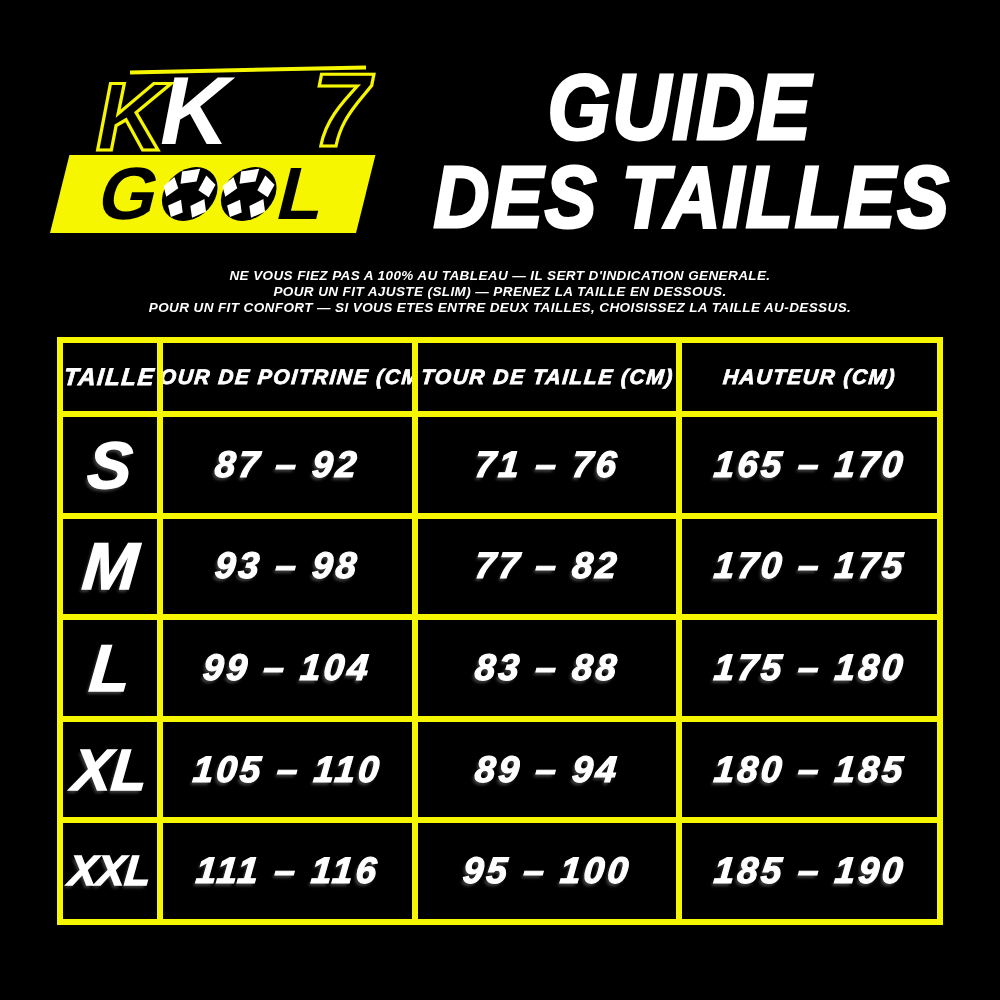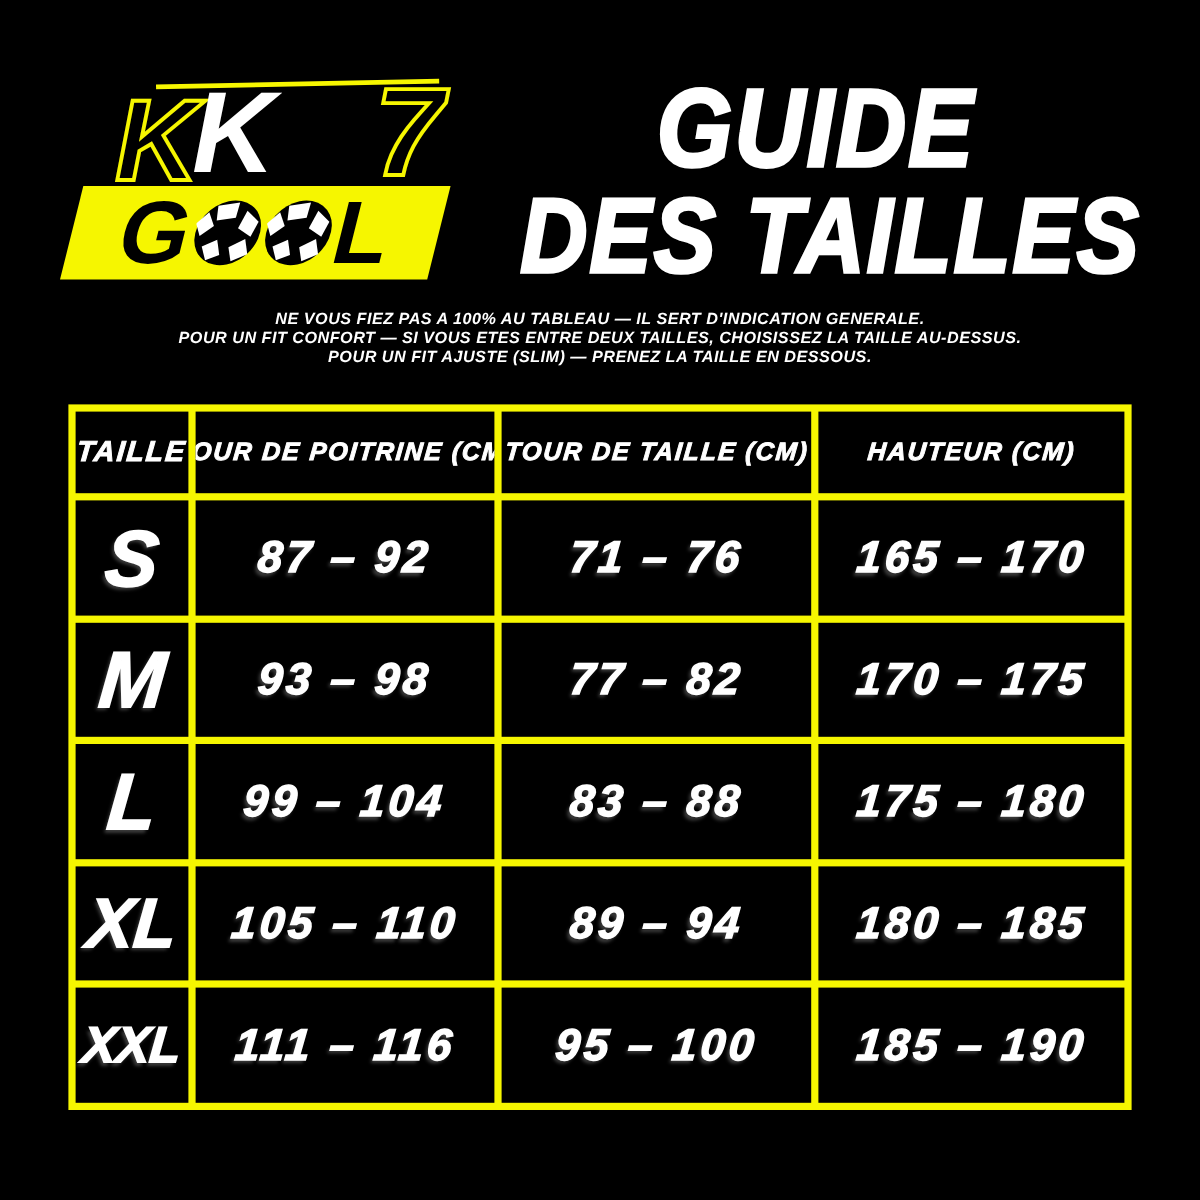--- a/index.html
+++ b/index.html
@@ -60,21 +60,21 @@
     font-style: italic; font-weight: bold;
     letter-spacing: 2px;
     -webkit-text-stroke: 3px var(--fg);
     white-space: nowrap;
   }
   .t1 { font-size: 92px; line-height: 0.98; }
   .t2 { font-size: 88px; line-height: 0.98; margin-top: 2px; }
 
   
   .disclaimer {
-    position: absolute; left: 0; top: 258px; width: 1000px;
+    position: absolute; left: 0; top: 268px; width: 1000px;
     text-align: center; color: var(--fg);
     font-style: italic; font-weight: bold;
     font-size: 13.5px; line-height: 1.2; letter-spacing: 0.4px;
   }
 
   
   .size-table {
     position: absolute; left: 57px; top: 337px;
     width: 886px; height: 588px;
     background: var(--yellow);
@@ -156,22 +156,22 @@
     </div>
   </div>
 
   <div class="title">
     <div class="title-line t1">GUIDE</div>
     <div class="title-line t2">DES TAILLES</div>
   </div>
 
   <div class="disclaimer">
     <div>NE VOUS FIEZ PAS A 100% AU TABLEAU — IL SERT D'INDICATION GENERALE.</div>
+    <div>POUR UN FIT AJUSTE (SLIM) — PRENEZ LA TAILLE EN DESSOUS.</div>
     <div>POUR UN FIT CONFORT — SI VOUS ETES ENTRE DEUX TAILLES, CHOISISSEZ LA TAILLE AU-DESSUS.</div>
-    <div>POUR UN FIT AJUSTE (SLIM) — PRENEZ LA TAILLE EN DESSOUS.</div>
   </div>
 
   <div class="size-table">
     <div class="cell">
       <span class="th th-size">TAILLE</span>
     </div>
     <div class="cell">
       <span class="th">TOUR DE POITRINE (CM)</span>
     </div>
     <div class="cell">

